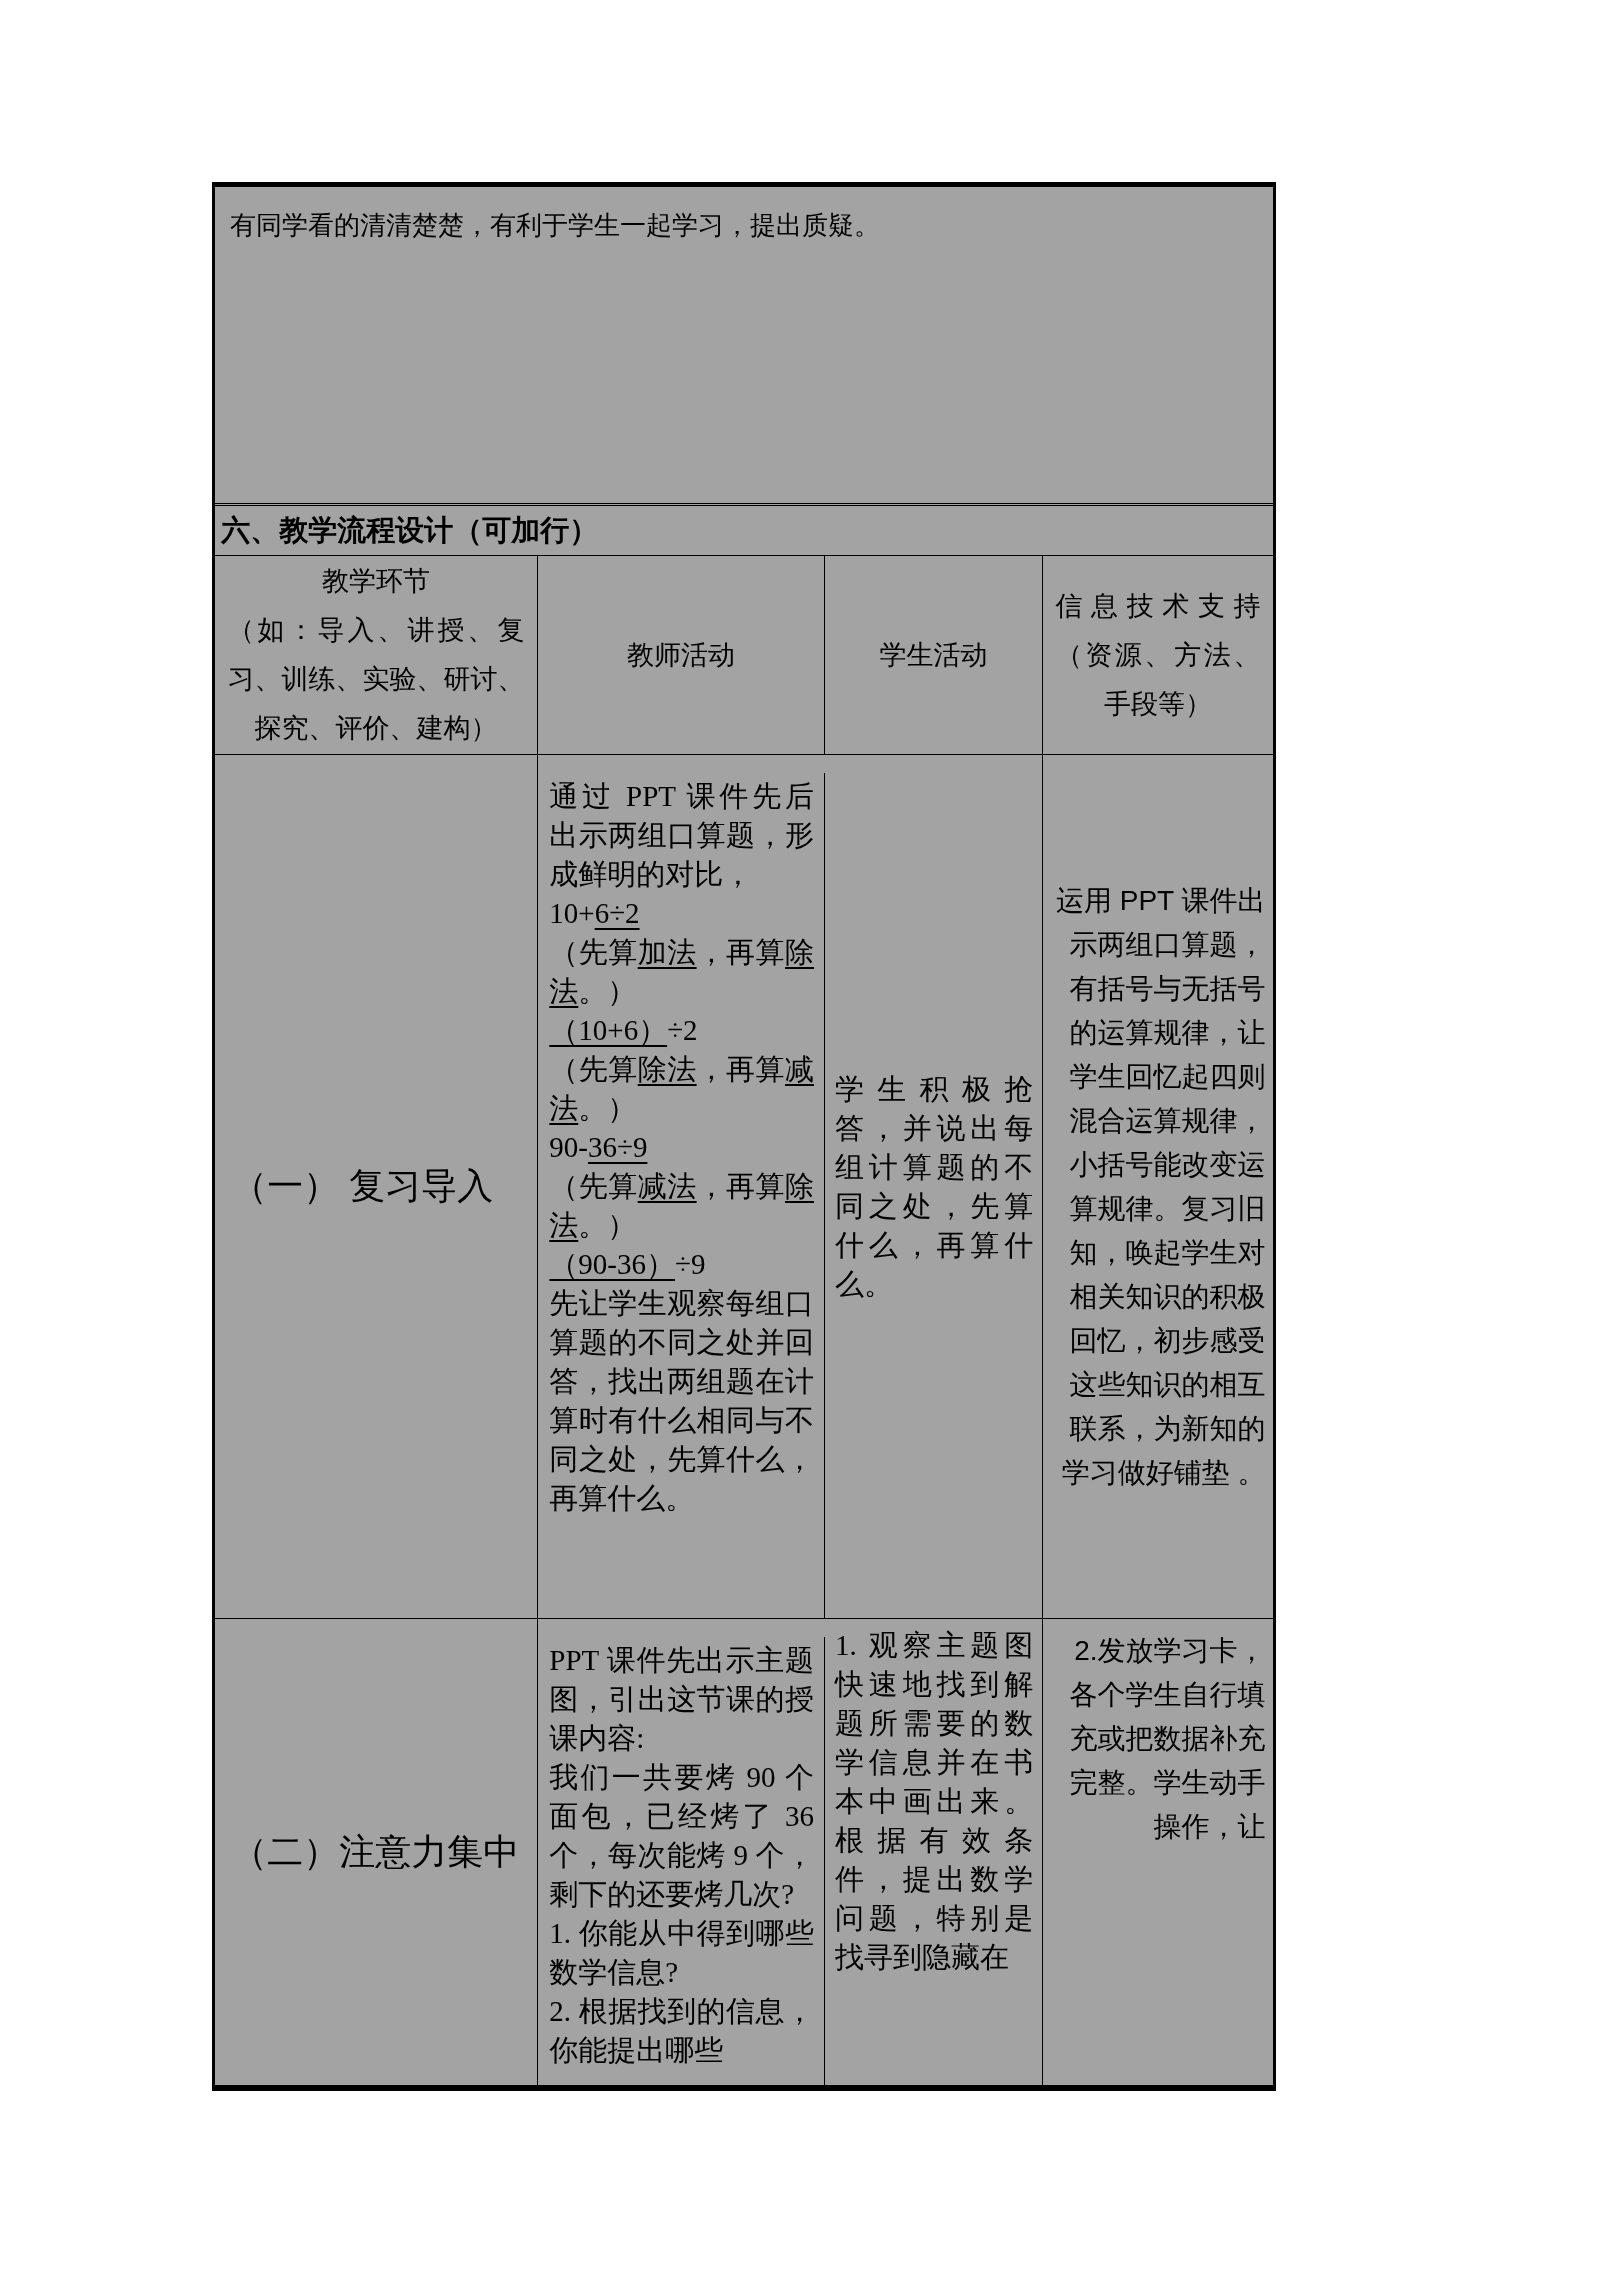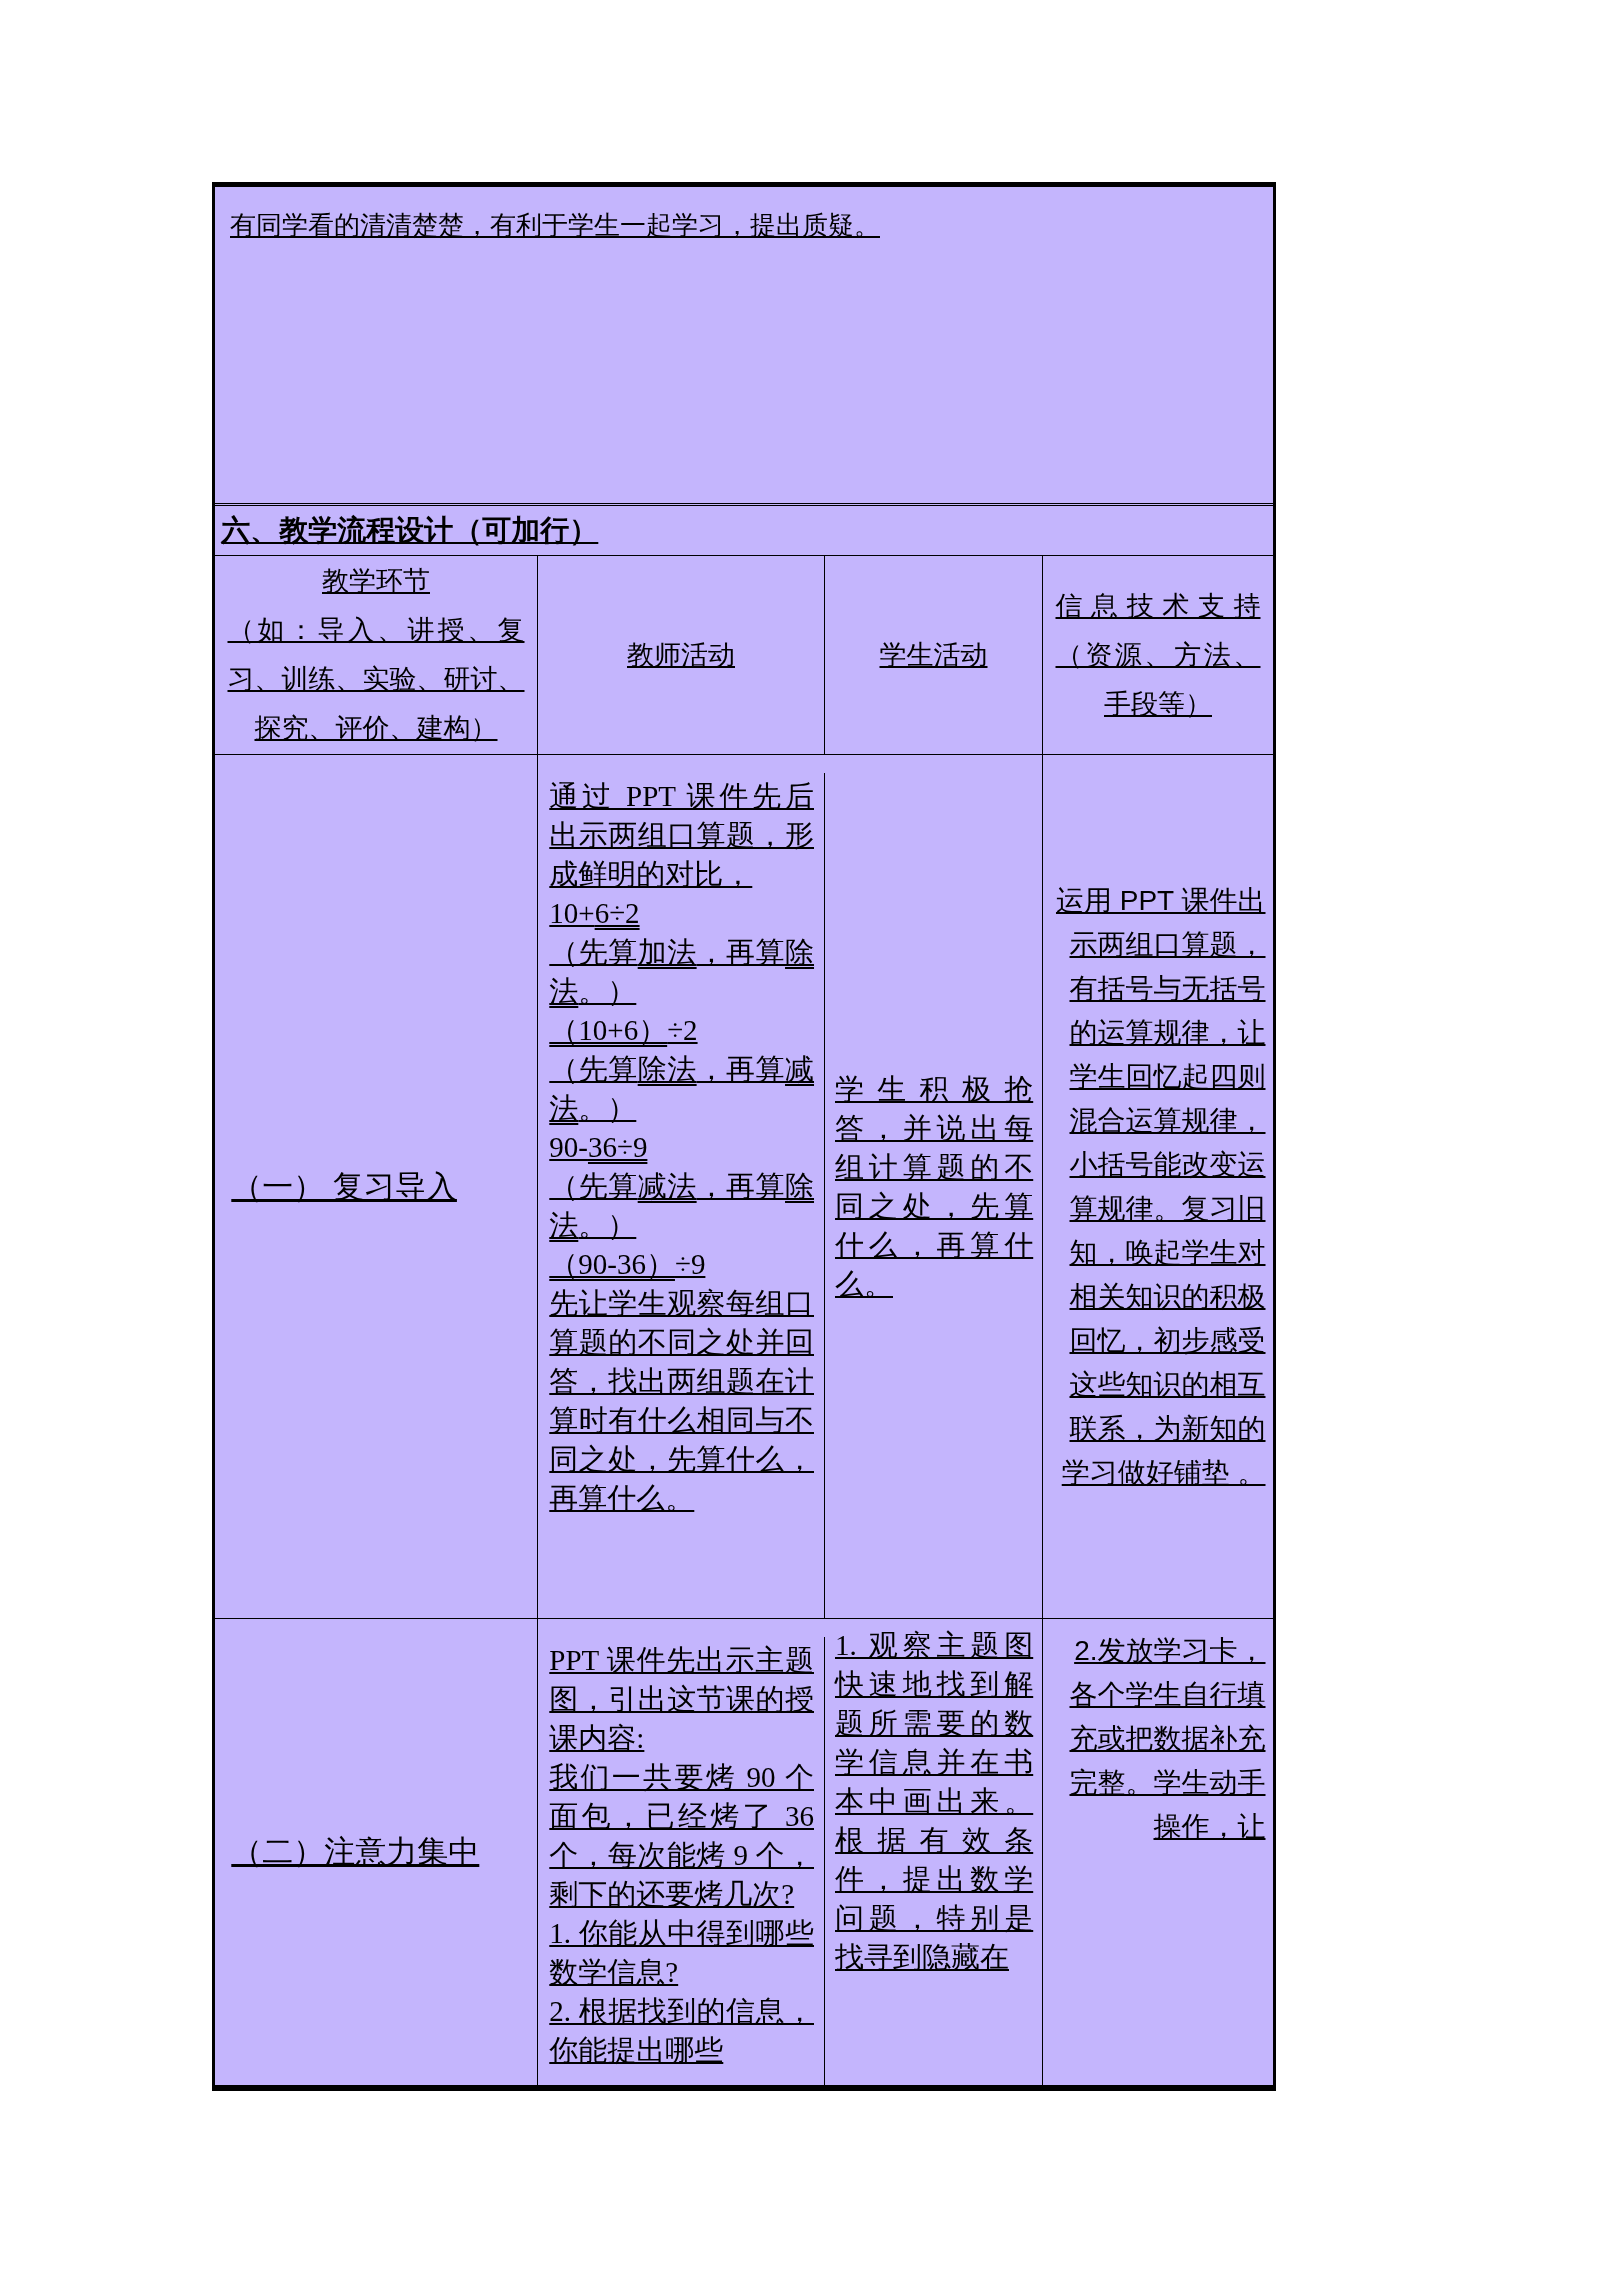--- a/index.html
+++ b/index.html
@@ -1,23 +1,23 @@
 <!DOCTYPE html>
 <html style="font-size:10px"><head>
 <meta charset="utf-8">
 <style>
   html,body{margin:0;padding:0;background:#ffffff;}
   body{width:1620px;height:2295px;position:relative;overflow:hidden;
        font-family:"Liberation Sans",sans-serif;color:#000;}
   #table-outer{
     position:absolute;left:212px;top:182px;width:1064px;height:1909px;
-    box-sizing:border-box;background:#c4b5fd;
+    box-sizing:border-box;background:#a3a3a3;
     border-left:3.1px solid #000;border-right:3.1px solid #000;
     border-top:5px solid #000;border-bottom:6.3px solid #000;
-    display:flex;flex-direction:column;text-decoration:underline;
+    display:flex;flex-direction:column;
   }
   .box-a{
     box-sizing:border-box;height:317px;border-bottom:1.9px solid #000;
     padding:19px 15px 0 15px;font-size:26px;line-height:38px;
     font-family:"Liberation Sans",sans-serif;
   }
   .gap{height:1.3px;}
   .section-row{
     box-sizing:border-box;height:51px;
     border-top:1.9px solid #000;border-bottom:1.9px solid #000;
@@ -29,21 +29,21 @@
     grid-template-columns:323px 287px 218px 1fr;
     grid-template-rows:199px 864px 1fr;
   }
   .cell{box-sizing:border-box;overflow:hidden;}
   .b-r{border-right:1.9px solid #000;}
   .b-b{border-bottom:1.9px solid #000;}
   .v-center{display:flex;flex-direction:column;justify-content:center;}
   .h-center{align-items:center;text-align:center;}
   .hdr{font-family:"Liberation Sans",sans-serif;font-size:27px;line-height:49px;padding:0 12.5px;}
   .hdr .hint{text-align:justify;text-align-last:center;}
-  .stage-cell{font-family:"Liberation Sans",sans-serif;font-size:31px;padding-left:16.3px;}
+  .stage-cell{font-family:"Liberation Sans",sans-serif;font-size:36px;padding-left:16.3px;}
   .serif-cell{
     font-family:"Liberation Serif","DejaVu Serif",serif;
     font-size:29px;line-height:39px;text-align:justify;
   }
   .teacher-cell{padding:3.8px 10px 0 11.3px;margin-top:18px;}
   .student-cell{padding:0 8.8px 0 10px;}
   .student-top{padding-top:6.3px;}
   .support-cell{
     font-family:"Liberation Sans",sans-serif;font-size:28px;line-height:44px;
     padding:0 7.5px 0 6.3px;text-align:right;

